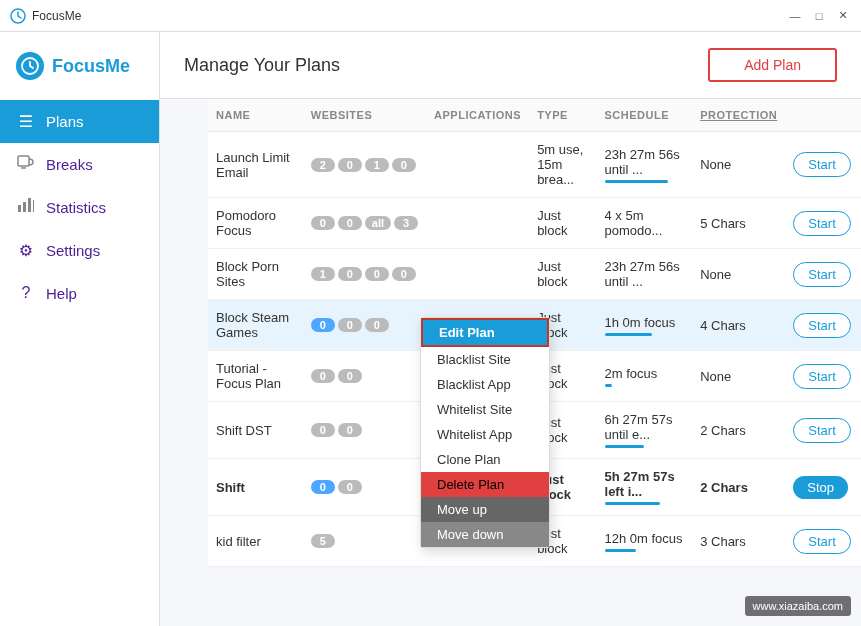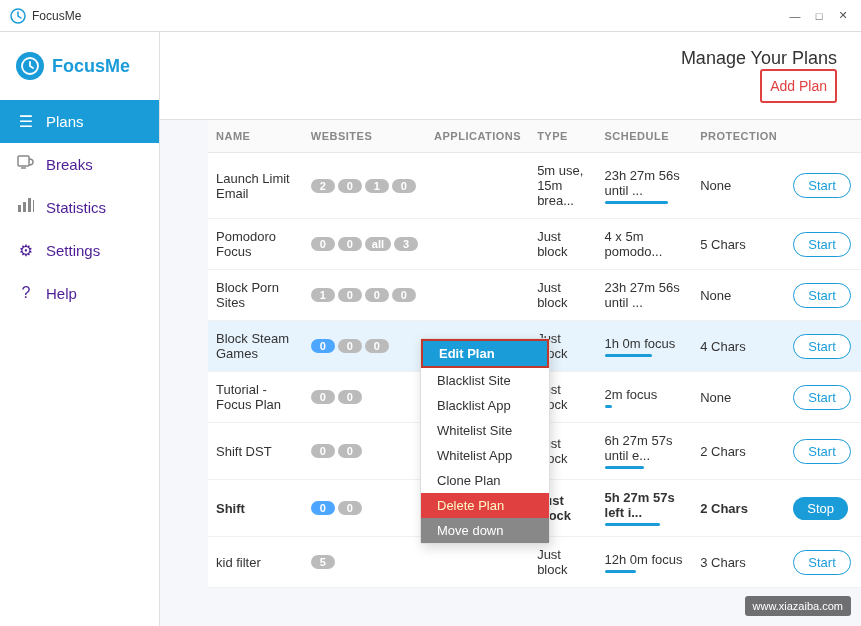--- a/index.html
+++ b/index.html
@@ -74,32 +74,31 @@
       flex: 1;
       display: flex;
       flex-direction: column;
       background: #f5f7fa;
       overflow: hidden;
     }
     .main-header {
       background: #fff;
       padding: 16px 24px;
       display: flex;
-      align-items: flex-end;
+      align-items: center;
       justify-content: space-between;
       border-bottom: 1px solid #e0e0e0;
       min-height: 64px;
-      flex-direction: column;
     }
     .main-header-title { font-size: 18px; color: #333; font-weight: 400; }
     .add-plan-btn {
       border: 2px solid #e04040;
       color: #e04040;
       background: #fff;
-      padding: 7px 8px;
+      padding: 7px 34px;
       font-size: 14px;
       cursor: pointer;
       border-radius: 3px;
       font-weight: 500;
     }
 
     
     .table-container {
       flex: 1;
       overflow-y: auto;
@@ -129,21 +128,21 @@
       border-bottom: 1px solid #f0f0f0;
       vertical-align: middle;
     }
     .plans-table tr.active-row td { background: #e8f4fd; }
 
     .col-name { width: 150px; }
     .col-websites { width: 100px; }
     .col-apps { width: 90px; }
     .col-type { width: 110px; }
     .col-schedule { width: 140px; }
-    .col-protection { width: 80px; }
+    .col-protection { width: 80px; text-decoration: underline; }
     .col-action { width: 90px; }
     .col-more { width: 30px; }
 
     
     .badge-group { display: flex; gap: 3px; align-items: center; }
     .badge {
       display: inline-flex;
       align-items: center;
       justify-content: center;
       border-radius: 10px;
@@ -218,21 +217,21 @@
       color: #333;
       display: block;
       white-space: nowrap;
     }
     .context-item.edit-plan {
       background: #1a9cd9;
       color: #fff;
       font-weight: 600;
       border: 2px solid #c0392b;
     }
-    .context-item.delete-plan { background: #e04040; color: #fef9c3; }
+    .context-item.delete-plan { background: #e04040; color: #000000; }
     .context-item.move-up { background: #666; color: #fff; }
     .context-item.move-down { background: #888; color: #fff; }
 
     
     .watermark {
       position: absolute;
       bottom: 10px;
       right: 10px;
       background: rgba(0,0,0,0.55);
       color: #fff;
@@ -484,19 +483,20 @@
       </table>
 
       <div class="context-menu-overlay">
         <span class="context-item edit-plan">Edit Plan</span>
         <span class="context-item">Blacklist Site</span>
         <span class="context-item">Blacklist App</span>
         <span class="context-item">Whitelist Site</span>
         <span class="context-item">Whitelist App</span>
         <span class="context-item">Clone Plan</span>
         <span class="context-item delete-plan">Delete Plan</span>
+        <span class="context-item move-up">Move up</span>
         <span class="context-item move-down">Move down</span>
       </div>
 
       <div class="watermark">www.xiazaiba.com</div>
     </div>
   </div>
 </div>
 
 </body></html>

